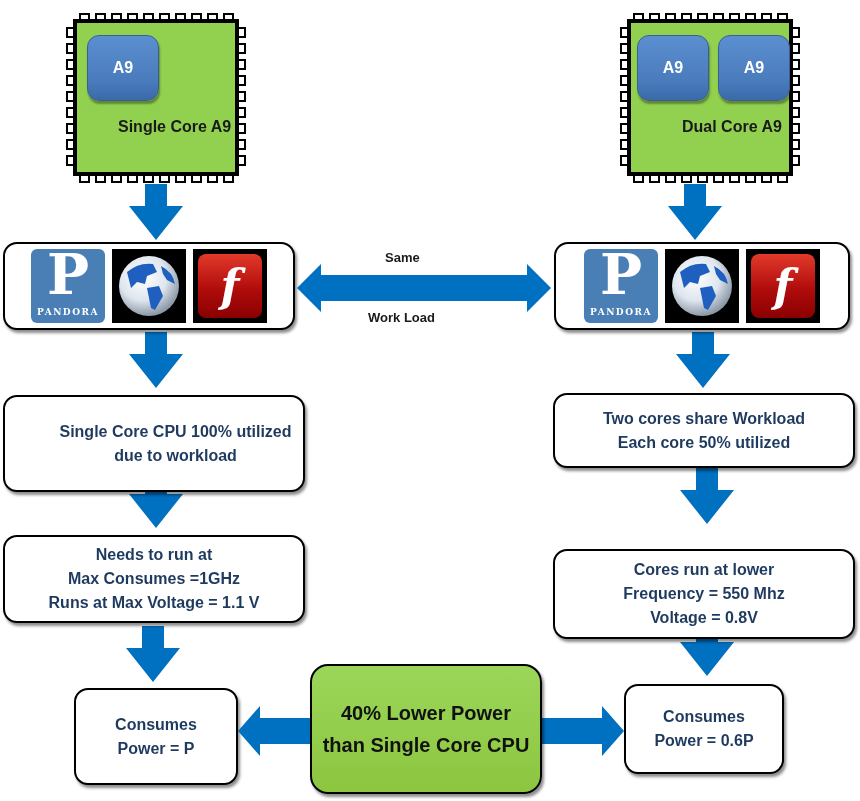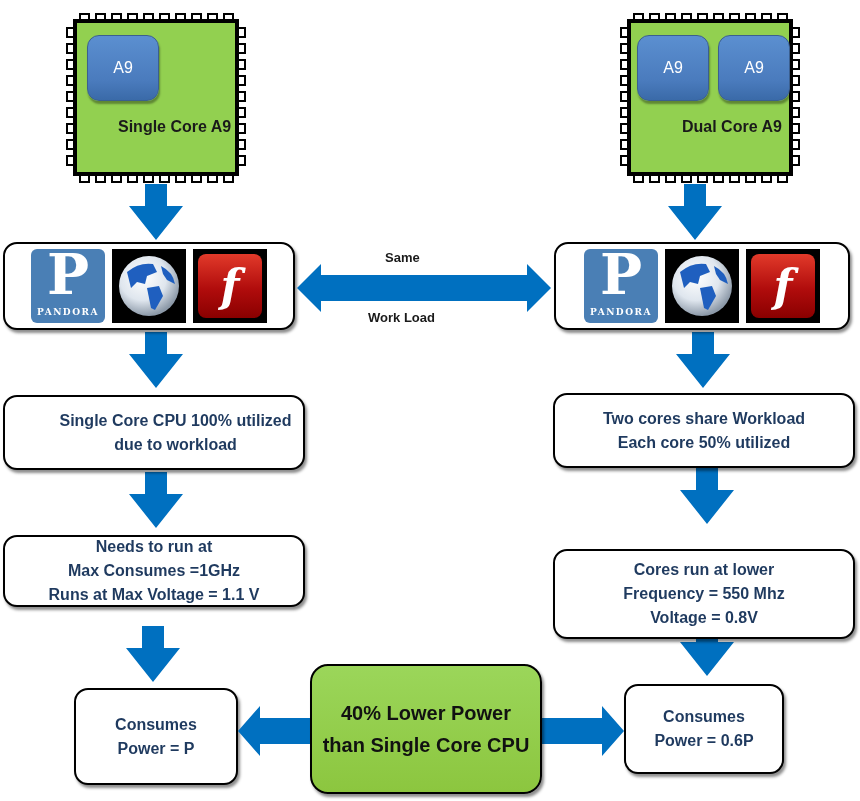--- a/index.html
+++ b/index.html
@@ -11,21 +11,21 @@
   .chip { position: absolute; background: #92d050; border: 4px solid #000; box-sizing: border-box; }
   .pins { position: absolute; display: flex; }
   .pins.h { flex-direction: row; gap: 5px; }
   .pins.v { flex-direction: column; gap: 5px; }
   .pin { background: #fff; border: 2.5px solid #000; box-sizing: border-box; }
   .pins.h .pin { width: 11px; height: 9px; }
   .pins.v .pin { width: 9px; height: 11px; }
   .core { position: absolute; width: 70px; height: 64px; border-radius: 12px;
           background: linear-gradient(#5b8fd0, #4a7bbd 70%, #3a6aa8);
           border: 1.5px solid #3b5f8f; box-shadow: 1px 3px 2px rgba(0,0,0,0.35);
-          color: #fff; font-weight: normal; font-size: 16px;
+          color: #fff; font-weight: bold; font-size: 16px;
           display: flex; align-items: center; justify-content: center; }
   .chip-label { position: absolute; font-weight: bold; font-size: 16px; color: #1a1a1a; white-space: nowrap; margin-left: 28px; }
 
   
   .box { position: absolute; background: #fff; border: 2.5px solid #000; border-radius: 14px;
          box-sizing: border-box; box-shadow: 2px 3px 3px rgba(0,0,0,0.45);
          display: flex; flex-direction: column; align-items: center; justify-content: center;
          color: #1f3a5f; font-weight: bold; font-size: 16px; line-height: 24px; text-align: center; }
   .box.apps { flex-direction: row; gap: 7px; }
   .green { background: linear-gradient(#9bd65a, #8cc63f); color: #111; font-size: 20px; line-height: 32px; }
@@ -231,30 +231,30 @@
     <div class="flash">f</div>
   </div>
 </div>
 
 <svg class="arrow" style="left:297px;top:264px;" width="254" height="48" viewBox="0 0 254 48">
   <polygon points="0,24 24,0 24,11 230,11 230,0 254,24 230,48 230,37 24,37 24,48" fill="#0070c0"></polygon>
   </svg>
 <div class="lbl" style="left:385px;top:250px;">Same</div>
 <div class="lbl" style="left:368px;top:310px;">Work Load</div>
 
-<div class="box" style="left:3px;top:395px;width:302px;height:75px;padding-left:43px;">
+<div class="box" style="left:3px;top:395px;width:302px;height:97px;padding-left:43px;">
   <div>Single Core CPU  100% utilized</div>
   <div>due to workload</div>
 </div>
 <div class="box" style="left:553px;top:393px;width:302px;height:75px;">
   <div>Two cores share Workload</div>
   <div>Each core 50% utilized</div>
 </div>
 
-<div class="box" style="left:3px;top:535px;width:302px;height:72px;">
+<div class="box" style="left:3px;top:535px;width:302px;height:88px;">
   <div>Needs to run at</div>
   <div>Max Consumes =1GHz</div>
   <div>Runs at Max Voltage  = 1.1 V</div>
 </div>
 <div class="box" style="left:553px;top:532px;width:302px;height:90px;margin-top:17px;">
   <div>Cores  run at lower</div>
   <div>Frequency = 550 Mhz</div>
   <div>Voltage = 0.8V</div>
 </div>
 

